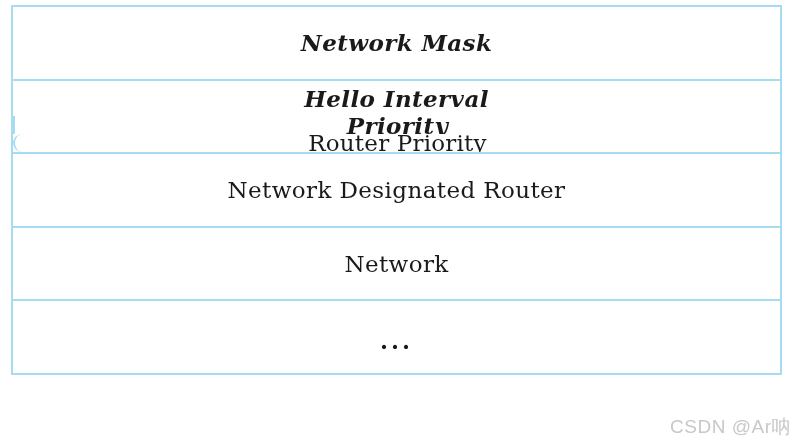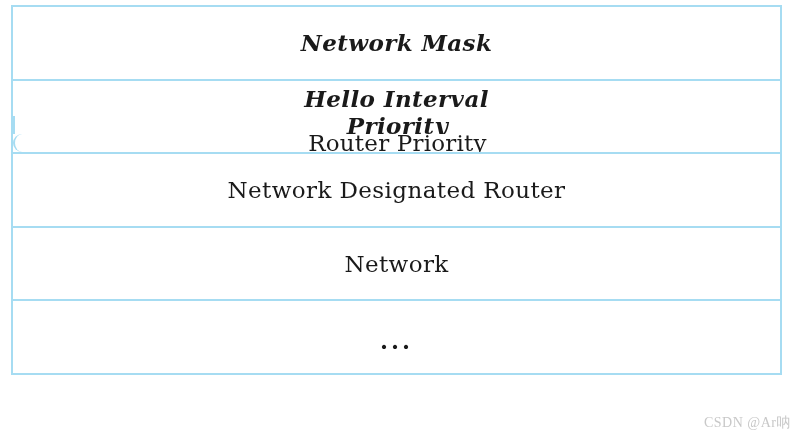--- a/index.html
+++ b/index.html
@@ -48,22 +48,22 @@
   }
   .t-cell.bi { font-style: italic; font-weight: bold; }
   .cols .t-cell + .t-cell { border-left: 2px solid var(--table-border); }
   .cell-hello    { flex: 0 0 50%; }
   .cell-options  { flex: 0 0 24.6%; }
   .cell-priority { flex: 1 1 auto; letter-spacing: 0.2px; border-radius: 29px; }
   .t-cell.dots { letter-spacing: 3px; font-weight: bold; padding-top: 6px; }
   .watermark {
     position: absolute;
     top: 414px; right: 3px;
-    font-family: Liberation Serif, serif;
-    font-size: 14px;
+    font-family: Liberation Sans, sans-serif;
+    font-size: 19px;
     color: var(--watermark-text);
     letter-spacing: 0.5px;
     z-index: 2;
   }
 </style>
 </head>
 <body>
 
 <div class="canvas">
 

